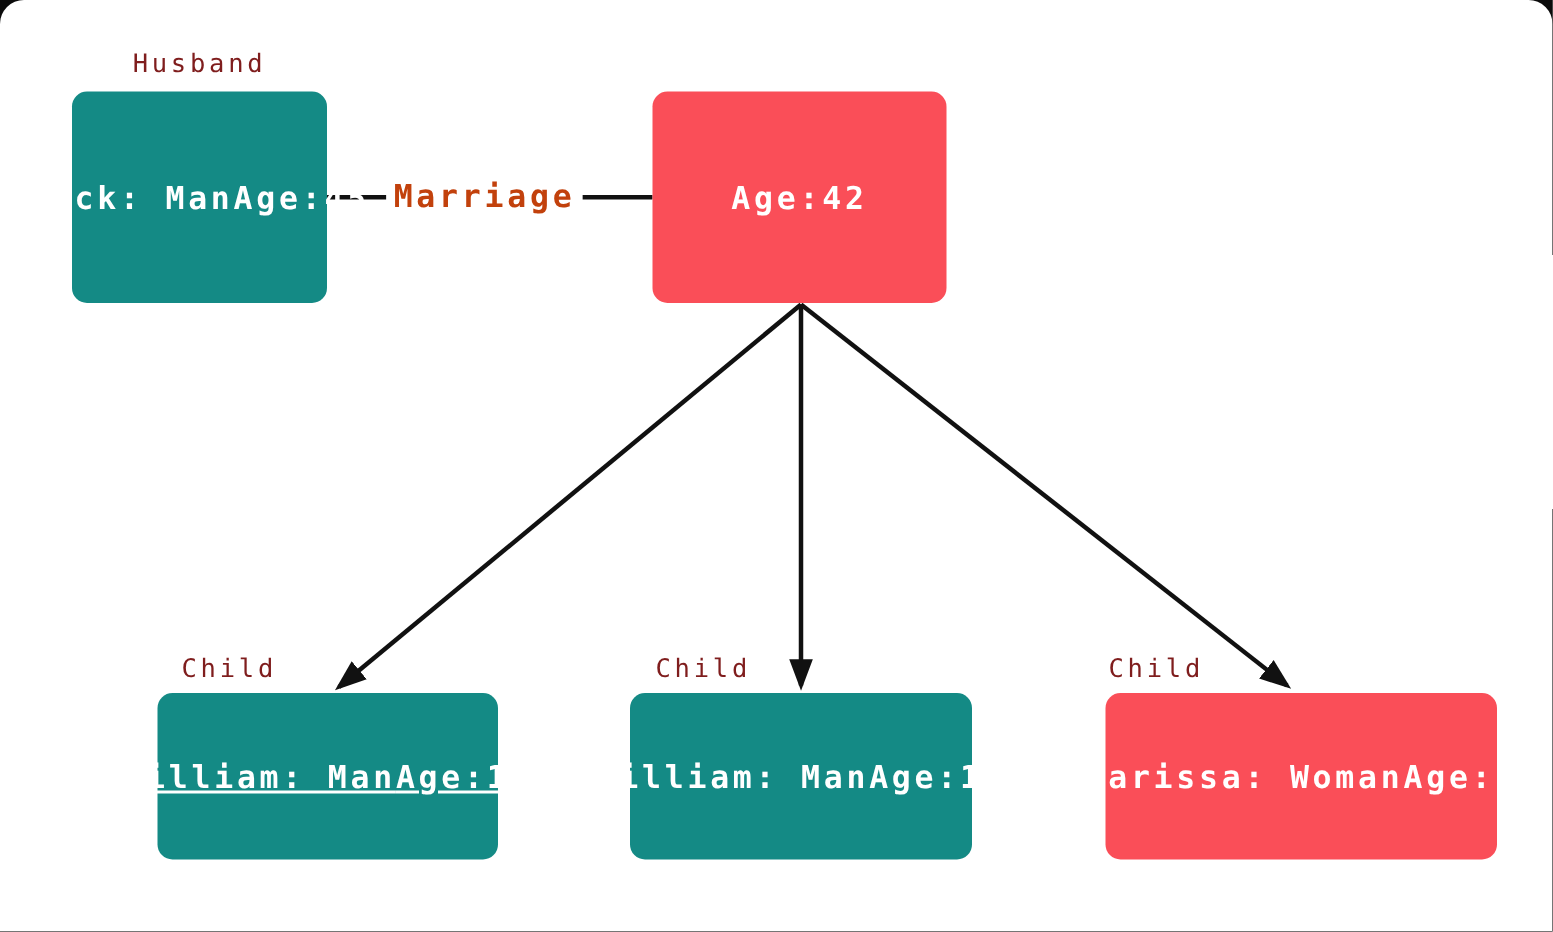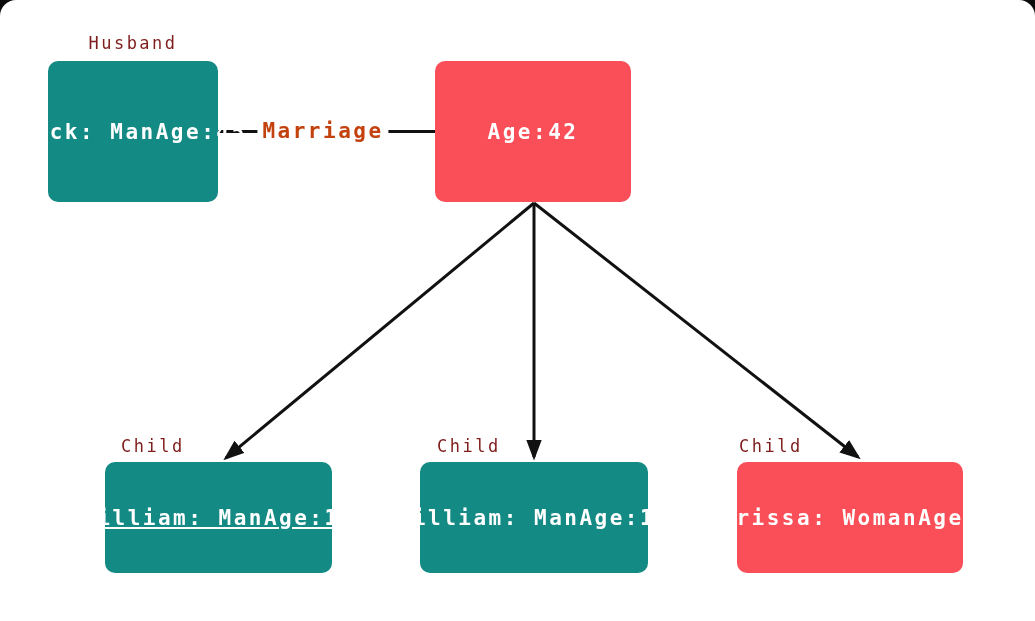--- a/index.html
+++ b/index.html
@@ -64,21 +64,21 @@
   #label-husband  { left: 48px;  top: 31px;  width: 170px; }
   #label-wife     { left: 435px; top: 31px;  width: 196px; }
   #node-jack      { left: 48px;  top: 61px;  width: 170px; height: 141px; }
   #node-jill      { left: 435px; top: 61px;  width: 196px; height: 141px; }
   #label-marriage { left: 323px; top: 119px; }
   #label-child-1  { left: 121px; top: 434px; }
   #label-child-2  { left: 437px; top: 434px; }
   #label-child-3  { left: 739px; top: 434px; }
   #node-william   { left: 105px; top: 462px; width: 227px; height: 111px; text-decoration: underline; }
   #node-robert    { left: 420px; top: 462px; width: 228px; height: 111px; }
-  #node-clarissa  { left: 737px; top: 462px; width: 226px; height: 111px; }
+  #node-clarissa  { left: 737px; top: 462px; width: 261px; height: 111px; }
 </style>
 </head>
 <body>
 
 <div class="canvas">
 
   <svg class="edges-layer" viewBox="0 0 1035 621" xmlns="http://www.w3.org/2000/svg">
     <defs>
       <marker id="arrowhead" viewBox="0 0 12 9" refX="10" refY="4.5" markerWidth="21" markerHeight="16" markerUnits="userSpaceOnUse" orient="auto">
         <path d="M0,0 L12,4.5 L0,9 Z" fill="#111111"></path>

